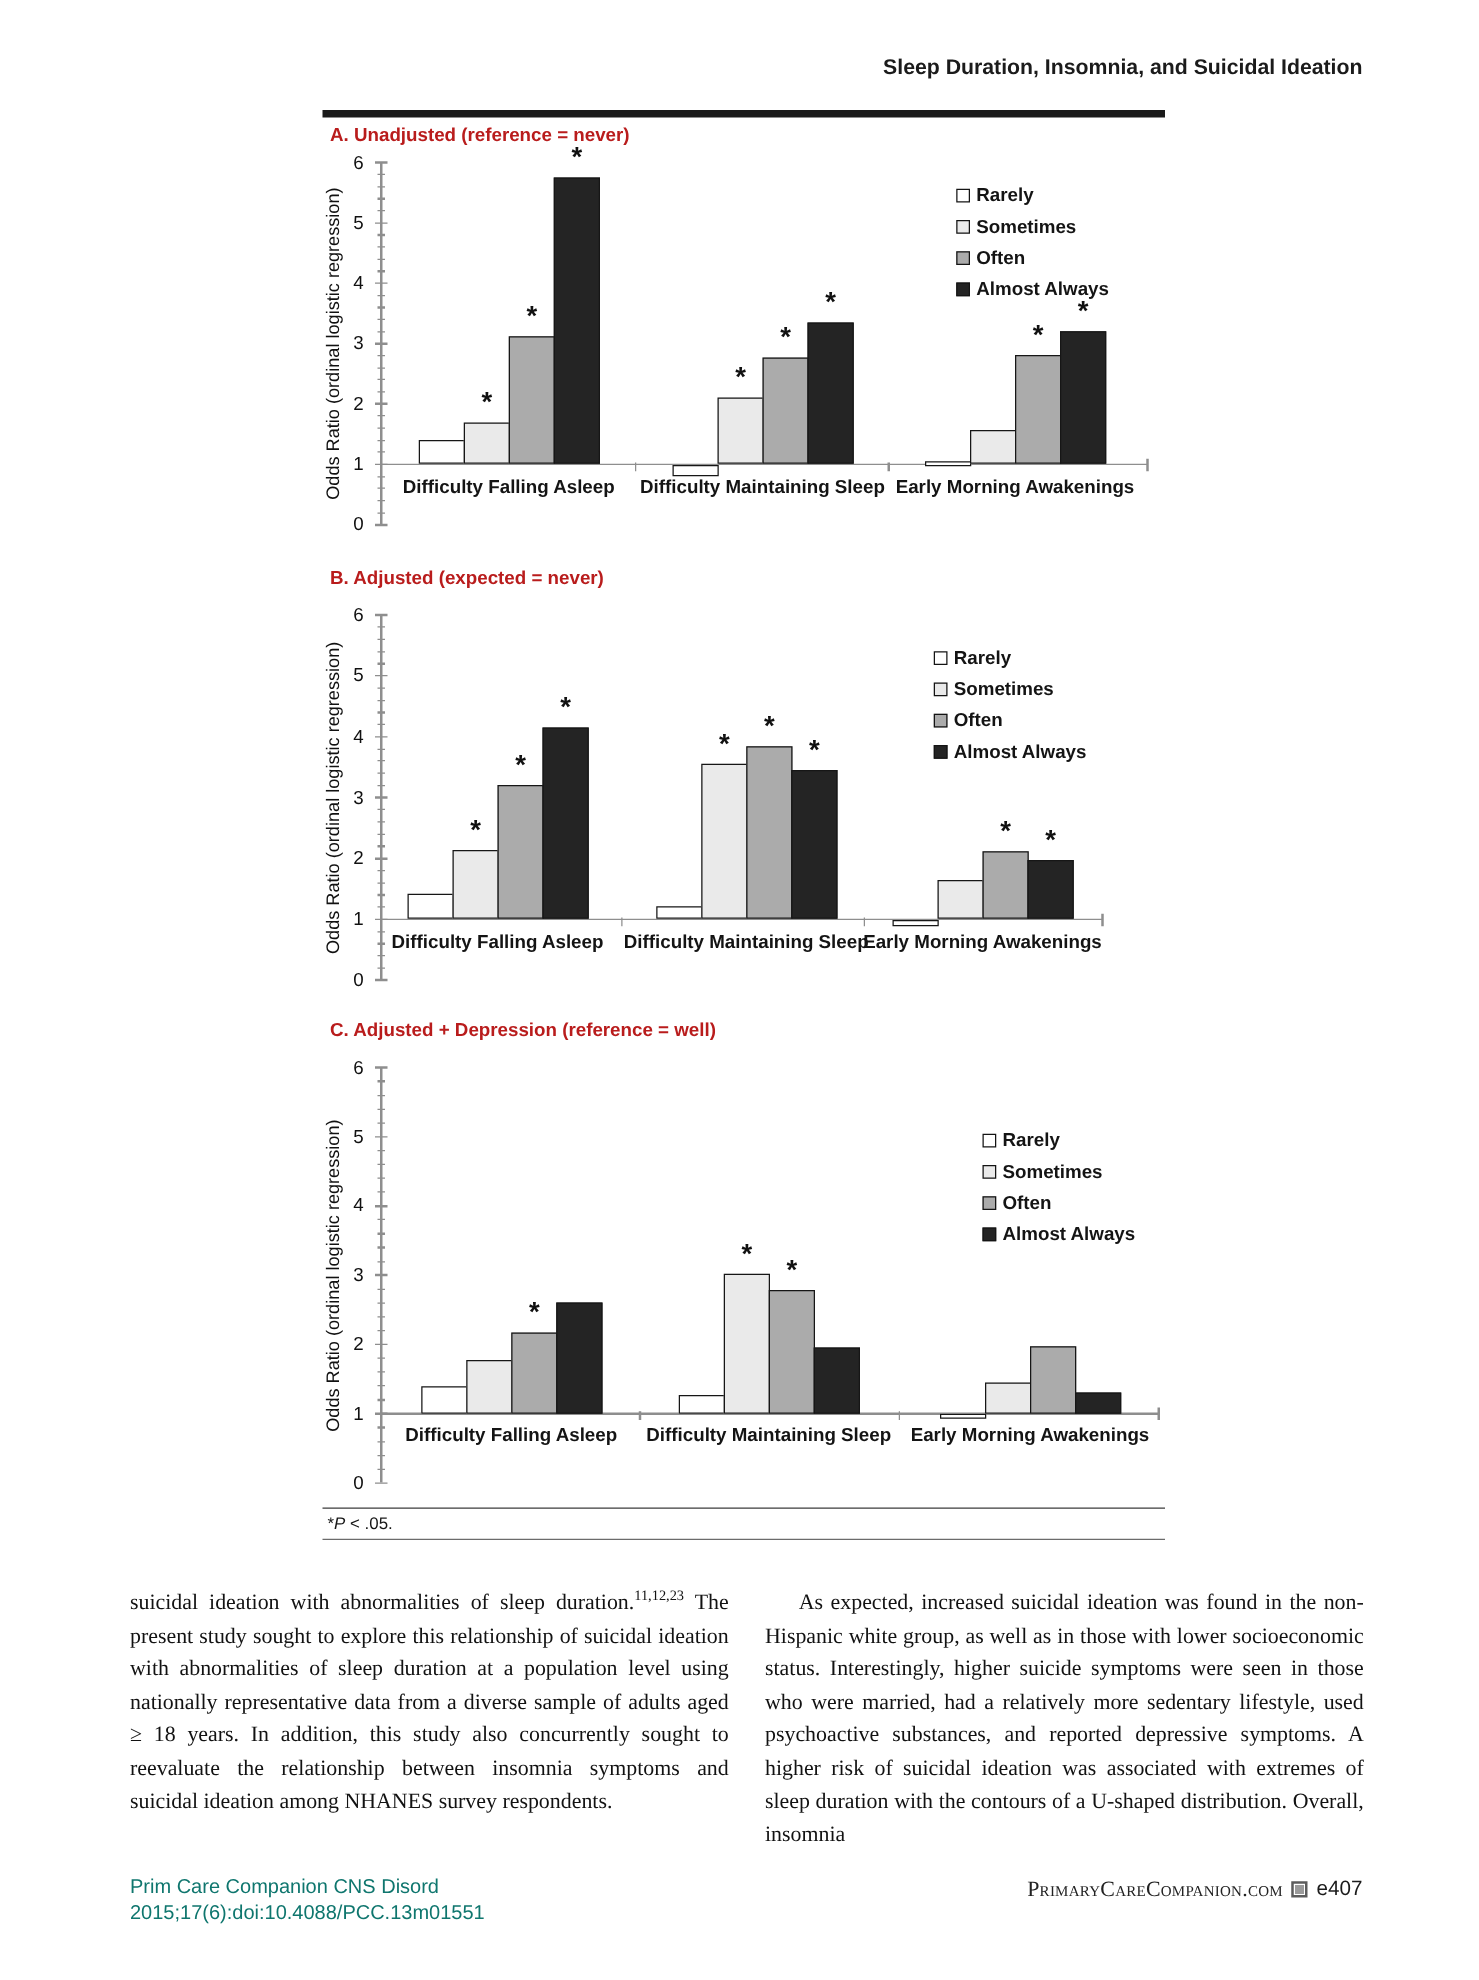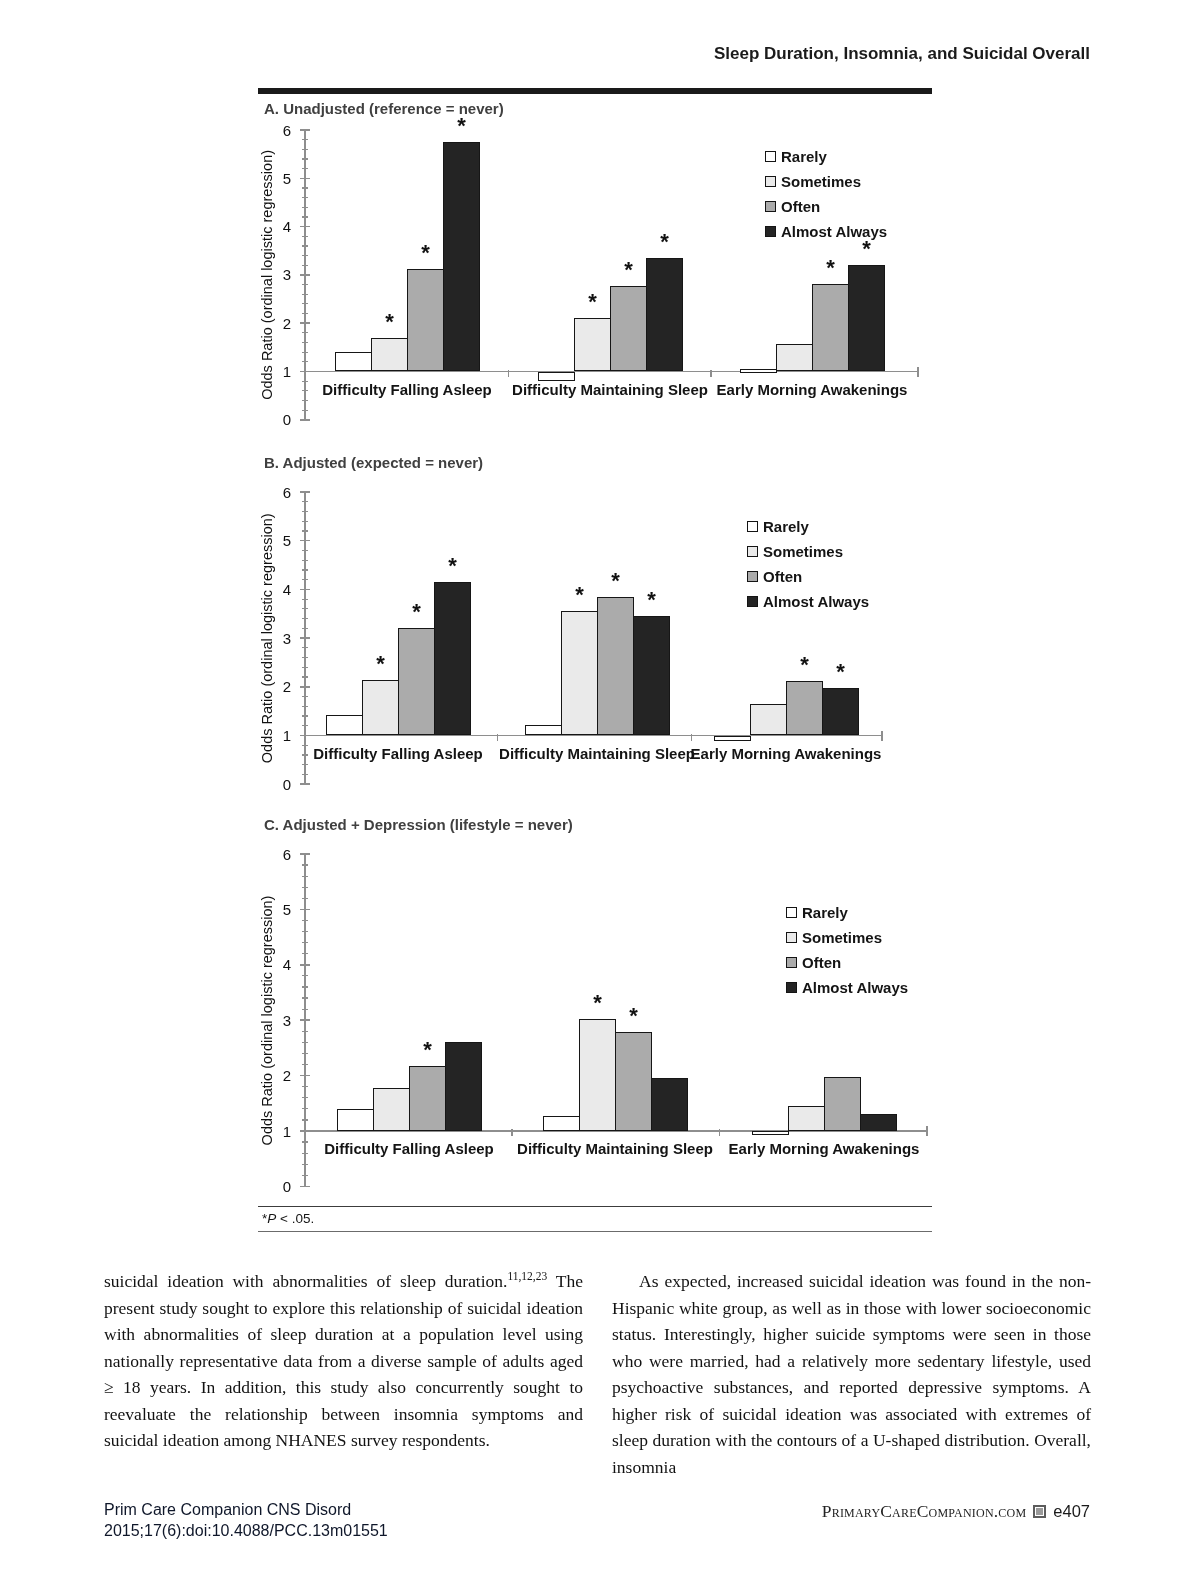--- a/index.html
+++ b/index.html
@@ -12,21 +12,21 @@
     position:absolute; top:44px; right:93px;
     font-size:17px; font-weight:600; color:#1b1b1b;
   }
   
   .figure { position:absolute; left:258px; top:88px; width:674px; }
   .fig-topbar { height:6px; background:#1a1a1a; }
   .fig-title {
     font-size:15.5px; font-weight:700; padding:7px 2px 6px 4px;
     border-bottom:2px solid #4c4c4c; color:#1b1b1b;
   }
-  .panel-label { font-size:15px; font-weight:600; margin:6px 0 0 6px; color:#404040; }
+  .panel-label { font-size:15px; font-weight:600; margin:6px 0 0 6px; color:#b91c1c; }
   .panel-b .panel-label { margin-top:22px; }
   .panel-c .panel-label { margin-top:20px; }
   .chart { position:relative; width:100%; margin-top:3px; }
   #chart0 { height:312px; }
   #chart1 { height:322px; }
   #chart2 { height:362px; }
   .chart * { position:absolute; }
   .axis-line { background:#8e8e8e; }
   .tick { background:#8e8e8e; }
   .tick-label { font-size:15px; color:#111; text-align:right; width:26px; }
@@ -50,42 +50,42 @@
     position:absolute; left:104px; top:1268px; width:987px;
     display:flex; gap:29px;
     font-family:"Liberation Serif", serif; font-size:17.5px; line-height:26.5px; color:#121212;
   }
   .body-col { flex:1 1 0; text-align:justify; }
   .body-col sup { font-size:11.5px; line-height:0; vertical-align:super; }
   .indent-first { text-indent:27px; }
   
   .footer-left {
     position:absolute; left:104px; top:1499px;
-    font-size:16px; line-height:21px; color:#0f172a;
+    font-size:16px; line-height:21px; color:#0f766e;
   }
   .footer-right {
     position:absolute; right:93px; top:1501px;
     display:flex; align-items:center; gap:7px;
   }
   .footer-site {
     font-family:"Liberation Serif", serif; font-variant:small-caps;
     font-size:17.5px; letter-spacing:0.2px; color:#222;
   }
   .footer-sq {
     width:13px; height:13px; border:2px solid #5c5c5c;
     background:#9a9a9a; background-clip:content-box; padding:1px;
   }
   .footer-page { font-size:16.5px; color:#1b1b1b; }
 </style>
 </head>
 <body>
 
 <div class="page">
 
-  <div class="running-head">Sleep Duration, Insomnia, and Suicidal Overall</div>
+  <div class="running-head">Sleep Duration, Insomnia, and Suicidal Ideation</div>
 
   <div class="figure">
     <div class="fig-topbar"></div>
 
     <div class="panel panel-a">
       <div class="panel-label">A. Unadjusted (reference = never)</div>
       <div class="chart" id="chart0">
           <div class="ylab" style="left: 1px; top: 10px; height: 289.8px;">Odds Ratio (ordinal logistic regression)</div>
           <div class="axis-line" style="left: 46.25px; top: 10px; width: 1.5px; height: 289.8px;"></div>
           <div class="tick" style="left: 42px; top: 299.05px; width: 10px; height: 1.5px;"></div>
@@ -255,21 +255,21 @@
             <div class="legend-label">Often</div>
           </div>
           <div class="legend-row" style="left: 489px; top: 115px;">
             <div class="legend-swatch" style="background: rgb(36, 36, 36);"></div>
             <div class="legend-label">Almost Always</div>
           </div>
         </div>
     </div>
 
     <div class="panel panel-c">
-      <div class="panel-label">C. Adjusted + Depression (lifestyle = never)</div>
+      <div class="panel-label">C. Adjusted + Depression (reference = well)</div>
       <div class="chart" id="chart2">
           <div class="ylab" style="left: 1px; top: 18px; height: 332.4px;">Odds Ratio (ordinal logistic regression)</div>
           <div class="axis-line" style="left: 46.25px; top: 18px; width: 1.5px; height: 332.4px;"></div>
           <div class="tick" style="left: 42px; top: 349.65px; width: 10px; height: 1.5px;"></div>
           <div class="tick-label" style="left: 7px; top: 341.9px;">0</div>
           <div class="tick" style="left: 42px; top: 294.25px; width: 10px; height: 1.5px;"></div>
           <div class="tick-label" style="left: 7px; top: 286.5px;">1</div>
           <div class="tick" style="left: 42px; top: 238.85px; width: 10px; height: 1.5px;"></div>
           <div class="tick-label" style="left: 7px; top: 231.1px;">2</div>
           <div class="tick" style="left: 42px; top: 183.45px; width: 10px; height: 1.5px;"></div>

